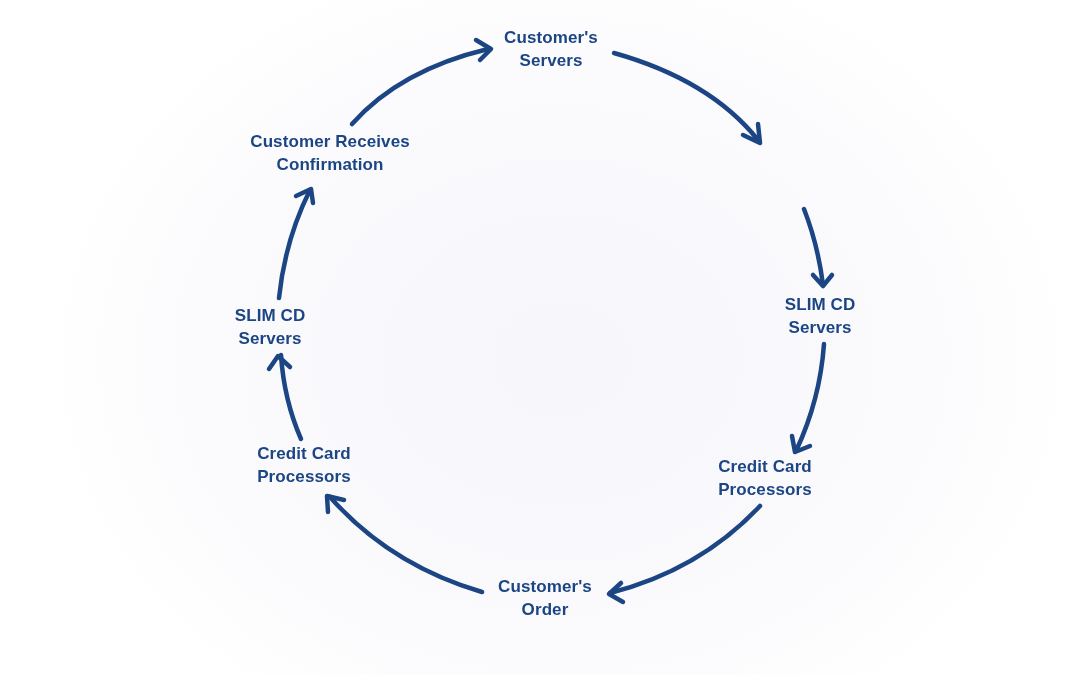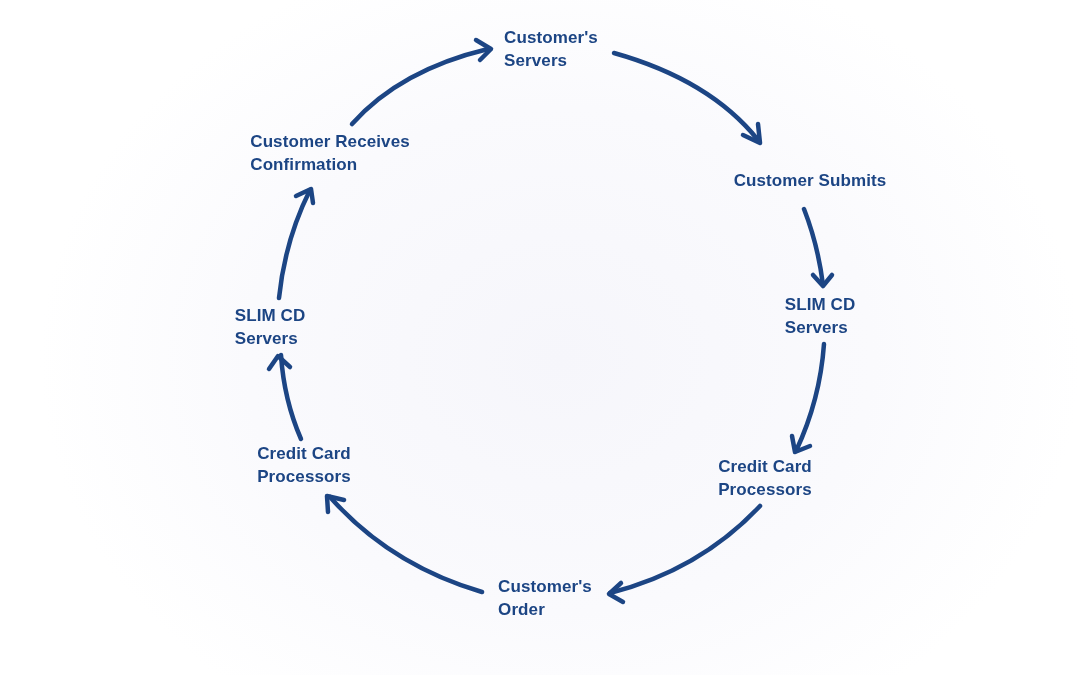--- a/index.html
+++ b/index.html
@@ -22,21 +22,21 @@
     }
     svg.arrows {
       position: absolute;
       left: 0; top: 0;
       width: 1080px;
       height: 675px;
     }
     .node {
       position: absolute;
       transform: translate(-50%, -50%);
-      text-align: left;
+      text-align: center;
       color: #1c4584;
       font-weight: bold;
       font-size: 17px;
       line-height: 23px;
       white-space: nowrap;
       letter-spacing: 0.1px;
     }
     .node span { display: block; }
   </style>
 </head>
@@ -88,21 +88,20 @@
     </g>
   </g>
 </svg>
 
 <div class="node" style="left:551px; top:49px;">
   <span>Customer's</span>
   <span>Servers</span>
 </div>
 
 <div class="node" style="left:810px; top:180px;">
-  <span>Customer Submits</span>
 </div>
 
 <div class="node" style="left:820px; top:316px;">
   <span>SLIM CD</span>
   <span>Servers</span>
 </div>
 
 <div class="node" style="left:765px; top:478px;">
   <span>Credit Card</span>
   <span>Processors</span>

